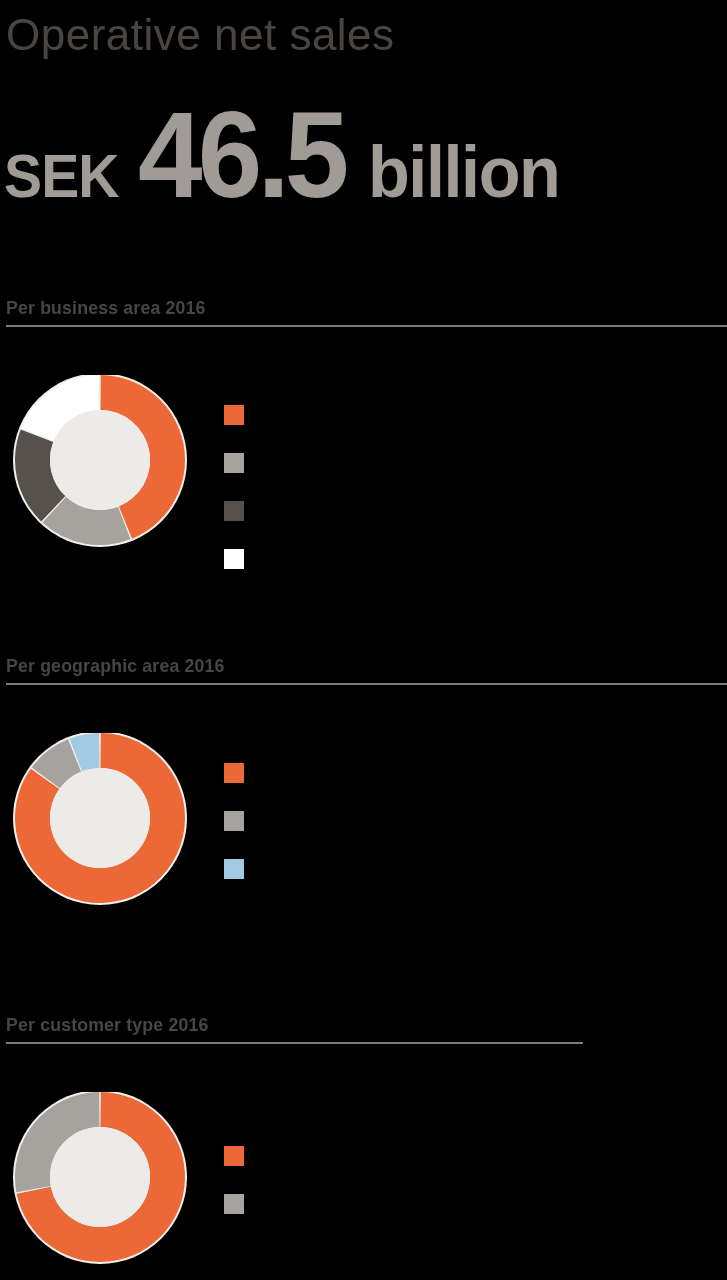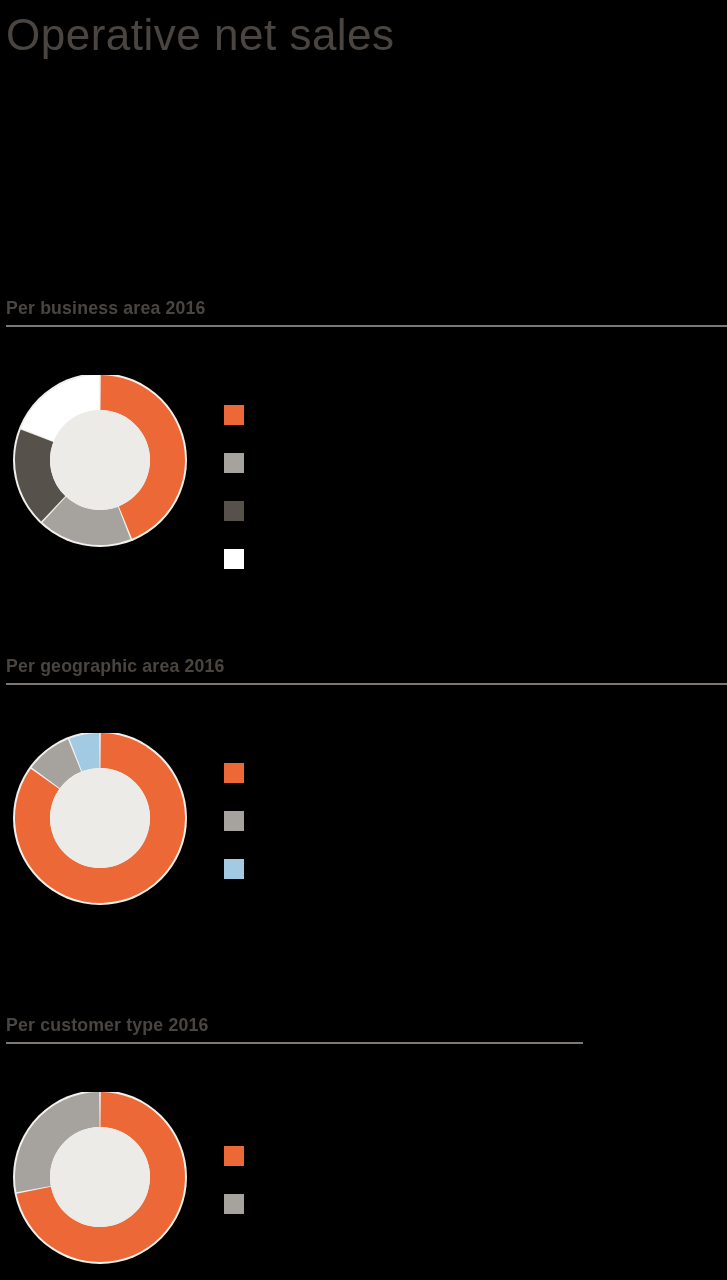--- a/index.html
+++ b/index.html
@@ -162,20 +162,27 @@
   }
 </style>
 </head>
 <body>
 
 <div class="page">
 
   <div class="header">
     <div class="page-title">Operative net sales</div>
 
+    <div class="headline">
+      <div class="headline-row">
+        <span class="hl-currency">SEK</span>
+        <span class="hl-value">46.5</span>
+        <span class="hl-unit">billion</span>
+      </div>
+    </div>
   </div>
 
   <div id="sections-root">
       <div class="section" style="top: 297px;">
         <div class="section-header">Per business area 2016</div>
         <div class="section-rule" style="top: 28px; width: 721px;"></div>
         <div class="chart-wrap" style="left: 0px; top: 78px; width: 200px; height: 200px;">
           <svg class="donut" width="200" height="200" viewBox="0 0 200 200">
             <circle cx="100" cy="85" r="87" fill="#f2f0ed"></circle>
             <path d="M 100.81592889430401 0.003916207630837221 A 85 85 0 0 1 132.047776826096 163.7269966434942 L 118.85163342711529 131.3099980255848 A 50 50 0 0 0 100.47995817312 35.00230365154755 Z" fill="#ec6836"></path>

